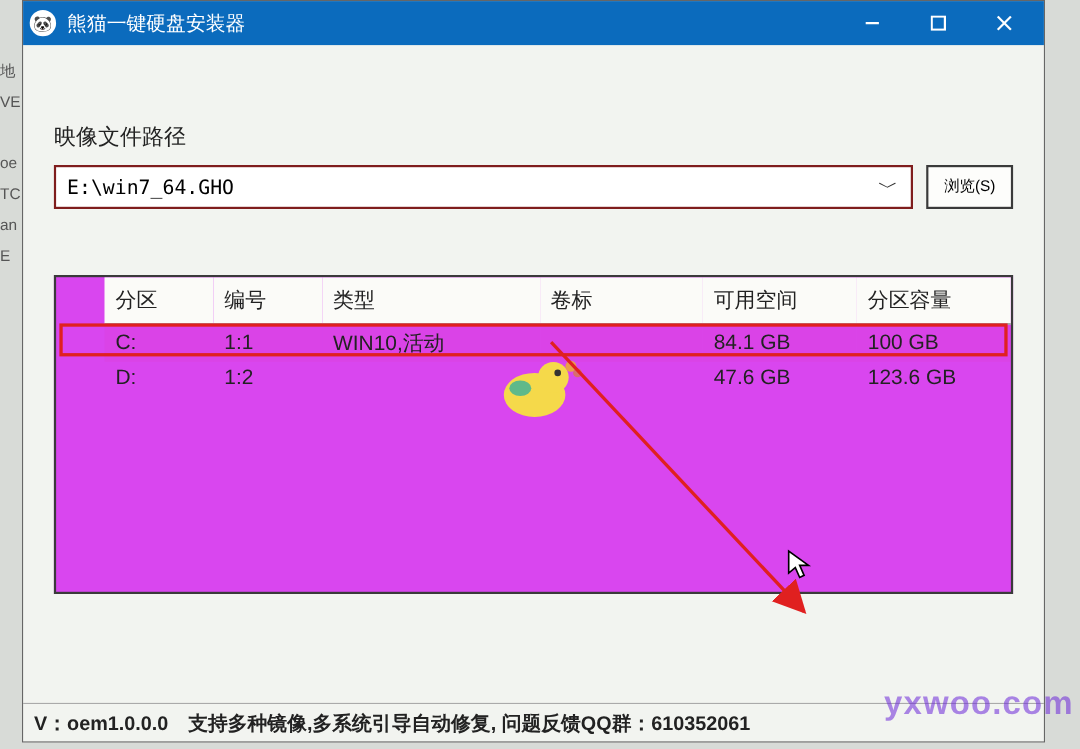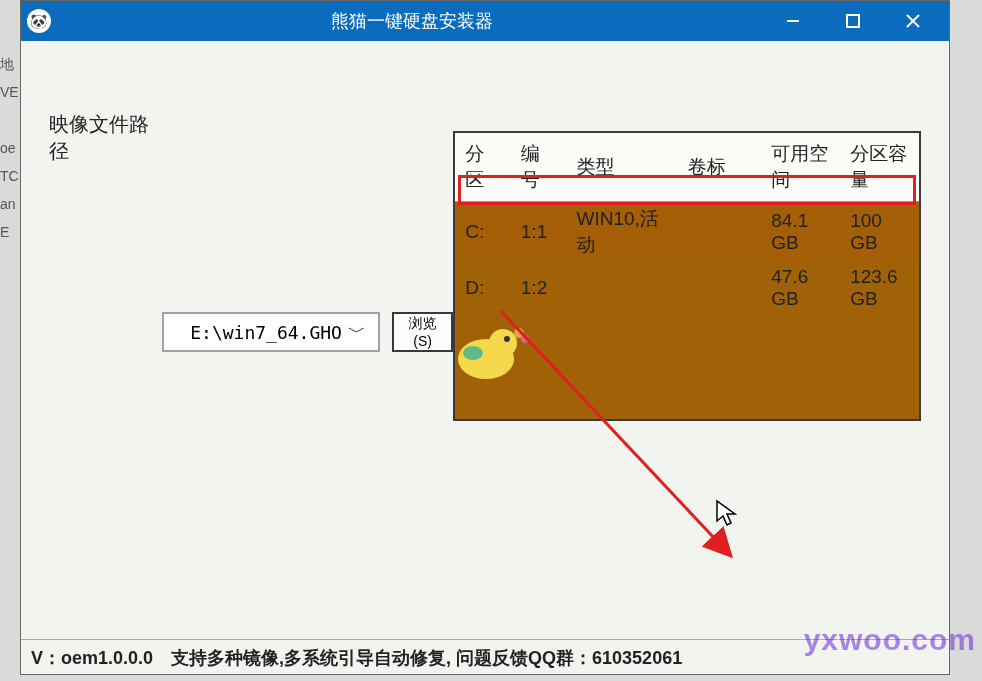--- a/index.html
+++ b/index.html
@@ -31,45 +31,46 @@
       padding: 0 6px;
     }
     .app-icon {
       width: 24px; height: 24px;
       background: #fff;
       border-radius: 50%;
       margin-right: 10px;
       display:flex;align-items:center;justify-content:center;
       font-size:14px;color:#222;
     }
-    .title-text { font-size: 18px; flex: 1; text-align: center; }
+    .title-text { font-size: 18px; flex: 1; }
     .titlebar-controls { display: flex; }
     .titlebar-btn {
       width: 60px; height: 40px;
       display: flex; align-items: center; justify-content: center;
       color: #fff; font-size: 20px;
     }
-    .body-area { flex: 1; padding: 30px 28px 10px 28px; display:flex;flex-direction:row; }
+    .body-area { flex: 1; padding: 30px 28px 10px 28px; display:flex;flex-direction:column; }
     .label-row { font-size: 20px; color:#222; margin: 40px 0 12px 0; }
     .path-row { display:flex; gap:12px; align-items:center; }
     .path-combo {
       flex:1; display:flex; align-items:center;
-      border:2px solid #a3a3a3; background:#fff; height:40px; padding:0 6px 0 26px;
+      border:2px solid #7f1d1d; background:#fff; height:40px; padding:0 6px 0 10px;
     }
     .path-value { flex:1; font-size:18px; font-family: Consolas, monospace; }
     .combo-arrow { font-size:18px; color:#333; padding:0 6px; }
     .browse-btn {
       border:2px solid #3a3a3a; background:#fdfdfb; height:40px; padding:0 14px;
       font-size:14px;
     }
     .table-wrap {
       margin-top:60px;
-      border:2px solid #3a3a3a; background:#a16207;
+      border:2px solid #3a3a3a; background:#d946ef;
       height:290px; overflow:hidden;
       position:relative;
+      padding-left:44px;
     }
     table { width:100%; border-collapse:collapse; font-size:19px; color:#222; }
     th {
       text-align:left; font-weight:normal; padding:8px 10px;
       border-bottom:1px solid #999; background:#fbfbf8;
     }
     td { padding:4px 10px; }
     tr.highlighted td { background: rgba(255,0,0,0.03); }
     .row-highlight-box {
       position:absolute; border:3px solid #e02020; pointer-events:none;

